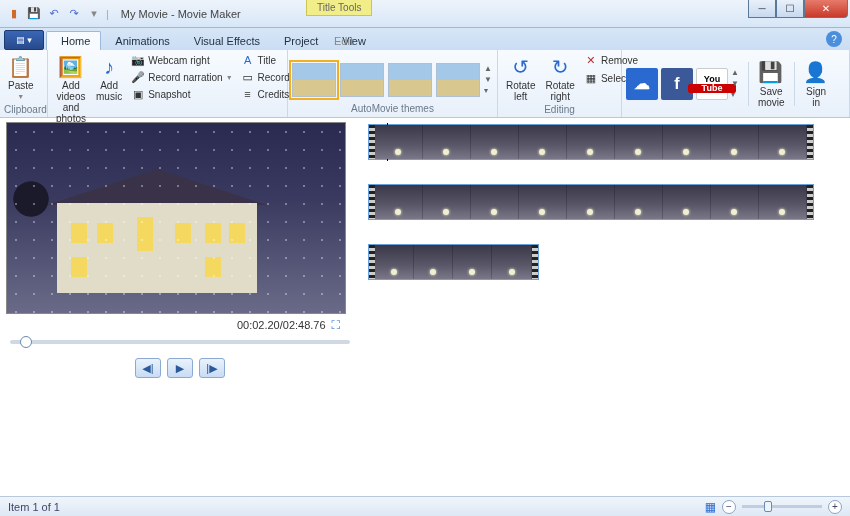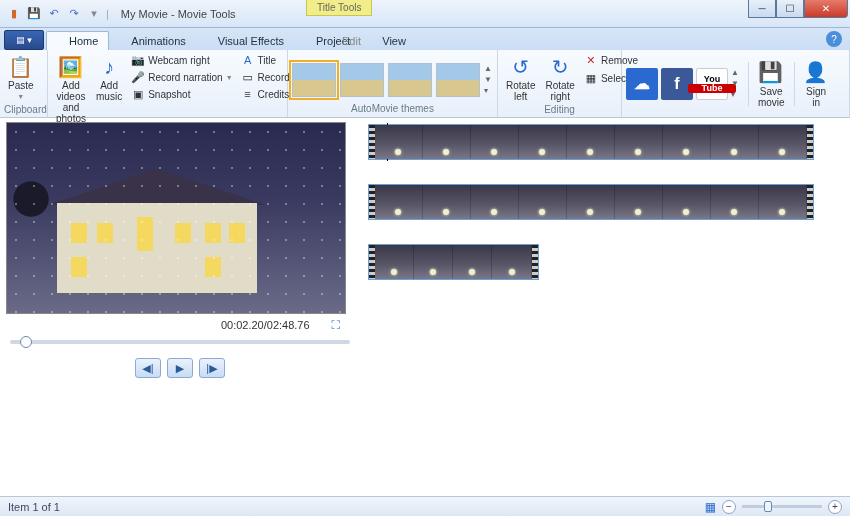--- a/index.html
+++ b/index.html
@@ -11,21 +11,21 @@
 .qat-icon { width: 16px; height: 16px; display: flex; align-items: center; justify-content: center; font-size: 11px; color: #888; cursor: pointer; }
 .title-text { margin-left: 8px; color: #444; }
 .vtools { position: absolute; left: 306px; top: 0; height: 16px; background: #f1ee89; border: 1px solid #cac654; border-top: none; padding: 0 10px; font-size: 10px; color: #666; line-height: 15px; }
 .winbtns { position: absolute; right: 2px; top: 0; display: flex; }
 .winbtn { width: 28px; height: 18px; border: 1px solid #5c7898; border-top: none; background: linear-gradient(#e8f0fa,#c8daf0); display: flex; align-items: center; justify-content: center; font-size: 10px; color: #333; cursor: pointer; }
 .winbtn.close { background: linear-gradient(#e67a6a,#c83a2a); color: #fff; width: 44px; border-radius: 0 0 4px 0; }
 
 
 .tabsrow { height: 22px; background: linear-gradient(#d7e6f7,#c9ddf4); display: flex; align-items: flex-end; font-size: 11px; padding-left: 4px; position: relative; }
 .filebtn { width: 40px; height: 20px; background: linear-gradient(#3a66b6,#284a8c); border: 1px solid #1a3a70; border-radius: 2px; display: flex; align-items: center; justify-content: center; color: #fff; cursor: pointer; margin-right: 2px; }
-.tab { padding: 3px 10px 3px 22px; color: #234; cursor: pointer; margin-top: 8px; }
+.tab { padding: 3px 10px 3px 14px; color: #234; cursor: pointer; margin-top: 8px; }
 .tab.active { background: #f7fbff; border: 1px solid #a0b8d8; border-bottom: none; border-radius: 2px 2px 0 0; }
 .tab.edit { color: #888; position: absolute; left: 320px; }
 .helpbtn { position: absolute; right: 8px; top: 3px; width: 16px; height: 16px; border-radius: 50%; background: #4a8edc; color: #fff; font-size: 10px; display: flex; align-items: center; justify-content: center; cursor: pointer; }
 
 
 .ribbon { height: 68px; background: linear-gradient(#f7fbff,#e8f0fa); border-bottom: 1px solid #b8c8dc; display: flex; font-size: 10px; }
 .rgroup { border-right: 1px solid #cad8e8; padding: 2px 4px; display: flex; flex-direction: column; position: relative; }
 .rgroup-body { flex: 1; display: flex; align-items: flex-start; gap: 2px; }
 .rgroup-label { text-align: center; color: #6a7a8a; font-size: 10px; padding-bottom: 1px; }
 .bigbtn { display: flex; flex-direction: column; align-items: center; justify-content: center; padding: 2px 4px; cursor: pointer; text-align: center; line-height: 11px; color: #333; }
@@ -39,21 +39,21 @@
 
 
 .main { display: flex; height: 378px; background: #fff; }
 .preview-pane { width: 360px; padding: 4px 6px; display: flex; flex-direction: column; }
 .preview { width: 340px; height: 192px; background: linear-gradient(180deg,#2a2a50 0%, #3a3a60 40%, #6a6a88 100%); border: 1px solid #888; position: relative; overflow: hidden; }
 .house { position: absolute; bottom: 20px; left: 50px; width: 200px; height: 90px; background: #e0dcc8; }
 .roof { position: absolute; bottom: 108px; left: 40px; width: 0; height: 0; border-left: 110px solid transparent; border-right: 110px solid transparent; border-bottom: 36px solid #3a3248; }
 .win { position: absolute; width: 16px; height: 20px; background: #f4d860; }
 .tree { position: absolute; left: 4px; bottom: 30px; width: 40px; height: 120px; background: radial-gradient(circle at 50% 30%, #1a1a2a 20%, transparent 21%); }
 .snow { position: absolute; inset: 0; background-image: radial-gradient(#fff 1px, transparent 1px); background-size: 18px 18px; opacity: 0.35; }
-.timecode { text-align: left; font-size: 11px; color: #333; padding: 4px 14px 2px 0; display: flex; justify-content: flex-end; align-items: center; gap: 22px; }
+.timecode { text-align: left; font-size: 11px; color: #333; padding: 4px 14px 2px 0; display: flex; justify-content: flex-end; align-items: center; gap: 6px; }
 .fs-icon { color: #2a6ad0; font-size: 12px; cursor: pointer; }
 .seek { margin: 6px 4px; }
 .seek-track { height: 4px; background: #d0d8e4; border-radius: 2px; position: relative; }
 .seek-thumb { position: absolute; left: 3%; top: -4px; width: 12px; height: 12px; background: #fff; border: 1px solid #6a8ab0; border-radius: 50%; }
 .transport { display: flex; justify-content: center; gap: 6px; margin-top: 8px; }
 .tbtn { width: 26px; height: 20px; background: linear-gradient(#eaf2fc,#c8dcf4); border: 1px solid #8aaad4; border-radius: 3px; display: flex; align-items: center; justify-content: center; color: #2a5a9a; font-size: 11px; cursor: pointer; }
 
 .timeline-pane { flex: 1; padding: 6px 8px; overflow: auto; }
 .clip { height: 36px; border: 1px solid #6aa0d8; background: #223; margin-bottom: 24px; display: flex; position: relative; }
 .clip1 { width: 94%; } .clip2 { width: 94%; } .clip3 { width: 36%; }
@@ -73,21 +73,21 @@
 <body>
 
 <div class="titlebar">
   <div class="titlebar-left">
     <span class="qat-icon" style="color:#d06a2a">▮</span>
     <span class="qat-icon" style="color:#4a6ad0">💾</span>
     <span class="qat-icon" style="color:#4a6ad0">↶</span>
     <span class="qat-icon" style="color:#4a6ad0">↷</span>
     <span class="qat-icon">▾</span>
     <span style="color:#aaa">|</span>
-    <span class="title-text">My Movie - Movie Tools</span>
+    <span class="title-text">My Movie - Movie Maker</span>
   </div>
   <div class="vtools">Title Tools</div>
   <div class="winbtns">
     <div class="winbtn">─</div>
     <div class="winbtn">☐</div>
     <div class="winbtn close">✕</div>
   </div>
 </div>
 
 <div class="tabsrow">

